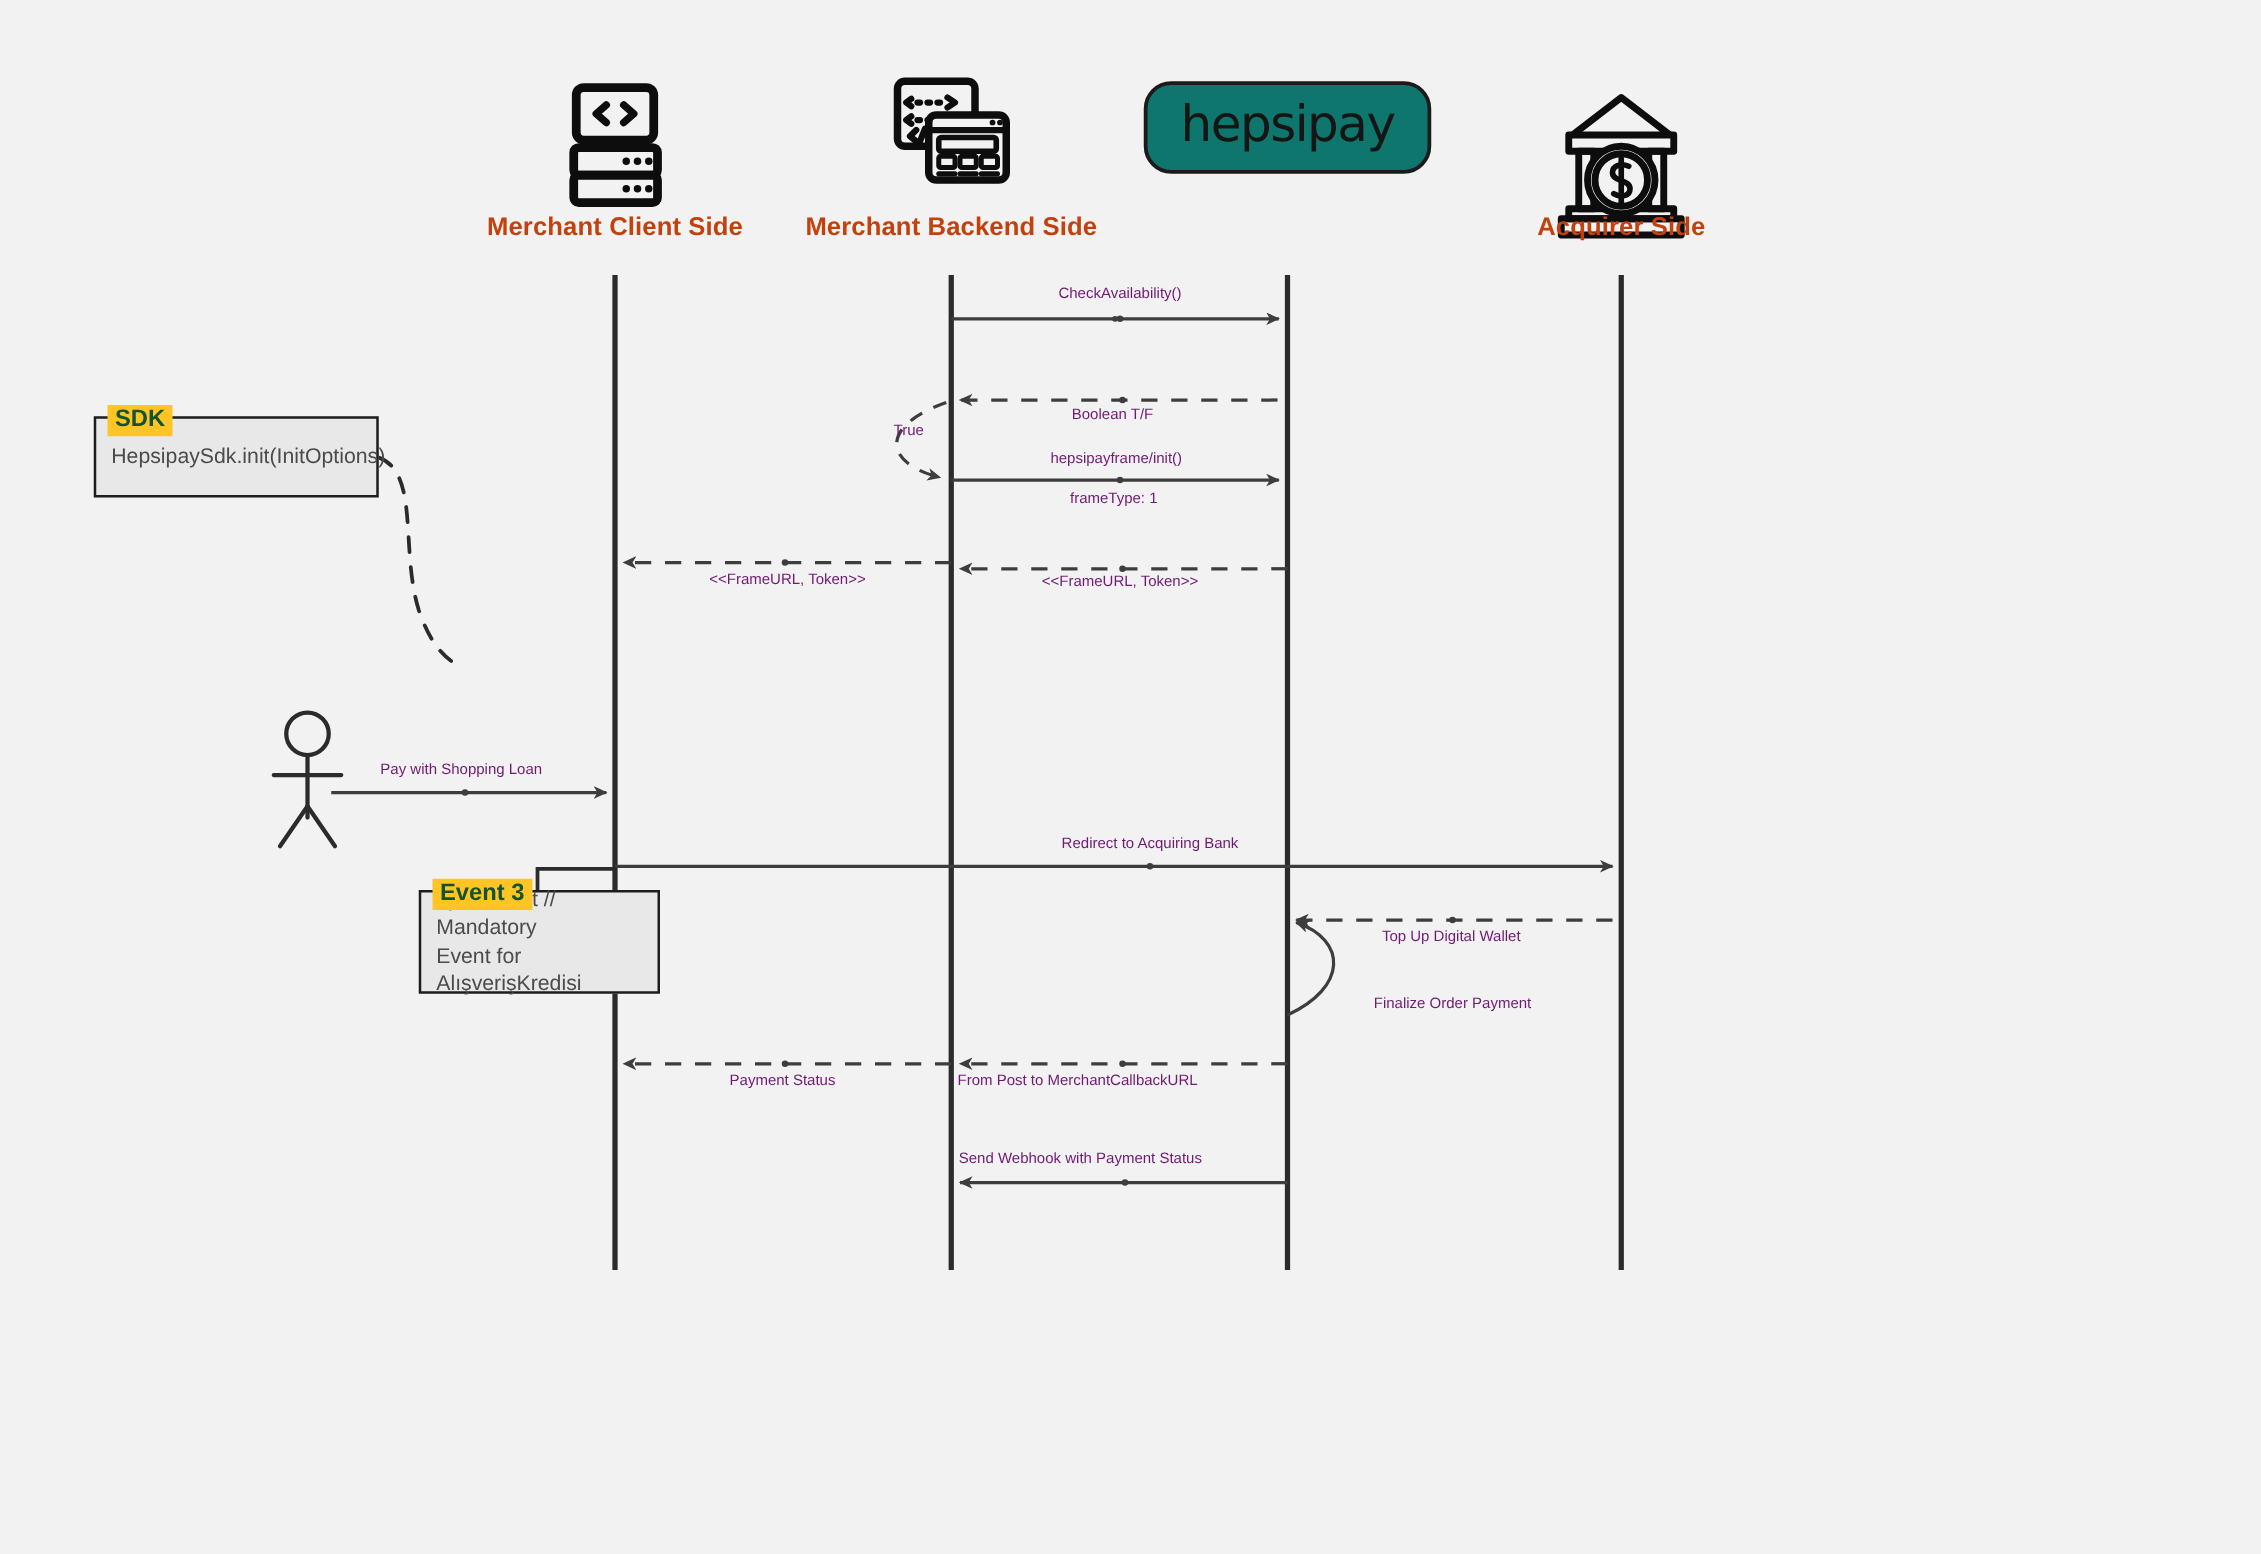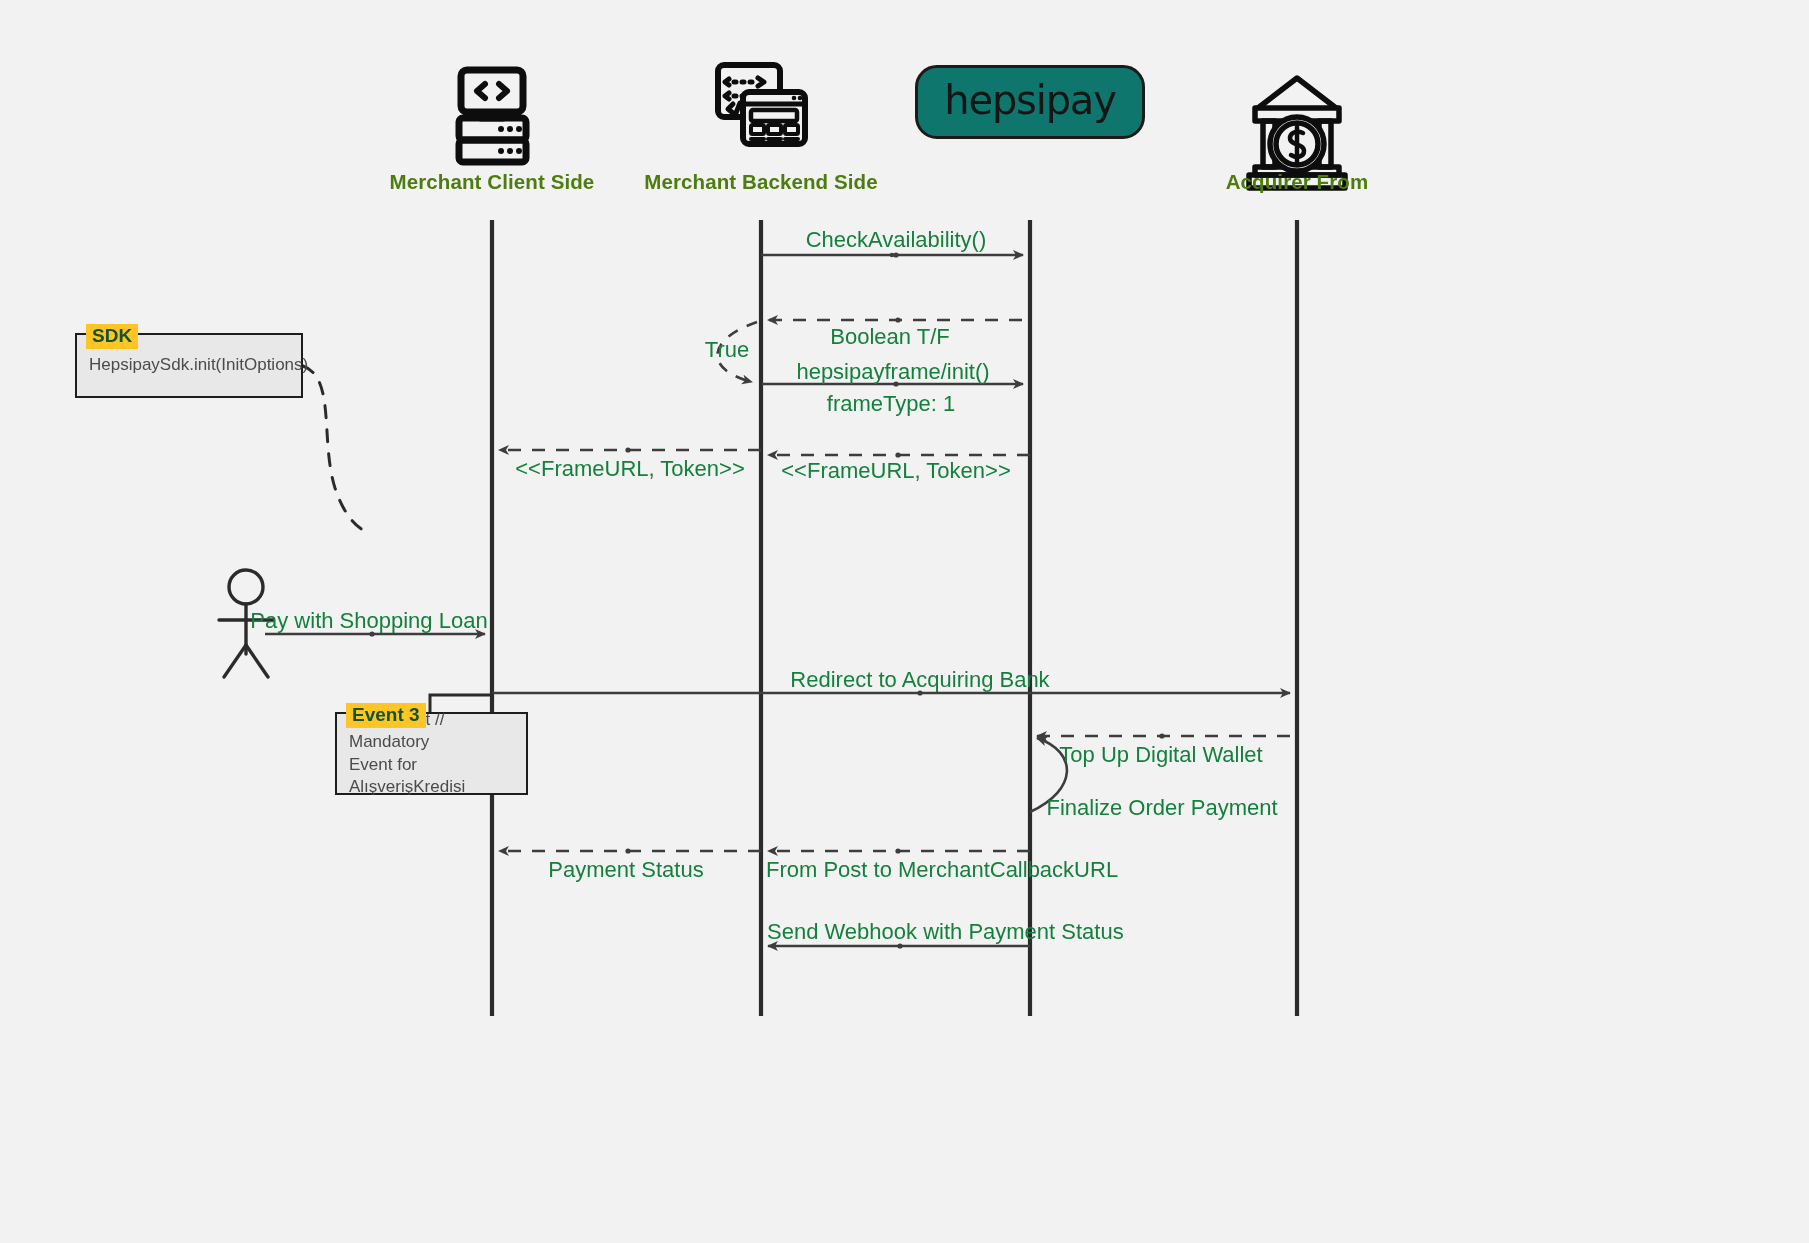--- a/index.html
+++ b/index.html
@@ -37,21 +37,21 @@
   .participant .icon-box {
     height: 108px;
     display: flex;
     align-items: center;
     justify-content: center;
   }
   .participant .plabel {
     margin-top: 14px;
     font-size: 20.5px;
     font-weight: bold;
-    color: #4d7c0f;
+    color: #c2410c;
     letter-spacing: .1px;
     white-space: nowrap;
   }
 
   
   .logo-pill {
     border: 3px solid #1b1b1b;
     border-radius: 22px;
     padding: 12px 26px 16px 26px;
     background: #0f766e;
@@ -90,22 +90,22 @@
     font-size: 19px;
     font-weight: bold;
     padding: 1px 6px 2px 6px;
     white-space: nowrap;
     z-index: 5;
   }
 
   
   .msg-label {
     position: absolute;
-    font-size: 22px;
-    color: #15803d;
+    font-size: 12px;
+    color: #701a75;
     white-space: nowrap;
     transform: translateX(-50%);
     line-height: 1.1;
   }
   .msg-label.left-anchor {
     transform: none;
   }
 </style>
 </head>
 <body>
@@ -268,21 +268,21 @@
   <div class="participant" style="left:1030px; top:48px;">
     <div class="icon-box">
       <div class="logo-pill">
         <span class="logo-text">hepsipay</span>
       </div>
     </div>
   </div>
 
   <div class="participant" style="left:1297px; top:48px;">
     <div class="icon-box"></div>
-    <div class="plabel">Acquirer From</div>
+    <div class="plabel">Acquirer Side</div>
   </div>
 
   <div class="note" style="left:75px; top:333px; width:228px; height:65px;">
     <div class="note-text">HepsipaySdk.init(InitOptions)</div>
   </div>
   <div class="note-tag" style="left:86px; top:324px;">SDK</div>
 
 
   <div class="note" style="left:335px; top:712px; width:193px; height:83px;">
     <div class="note-text">hp-redirect // Mandatory

